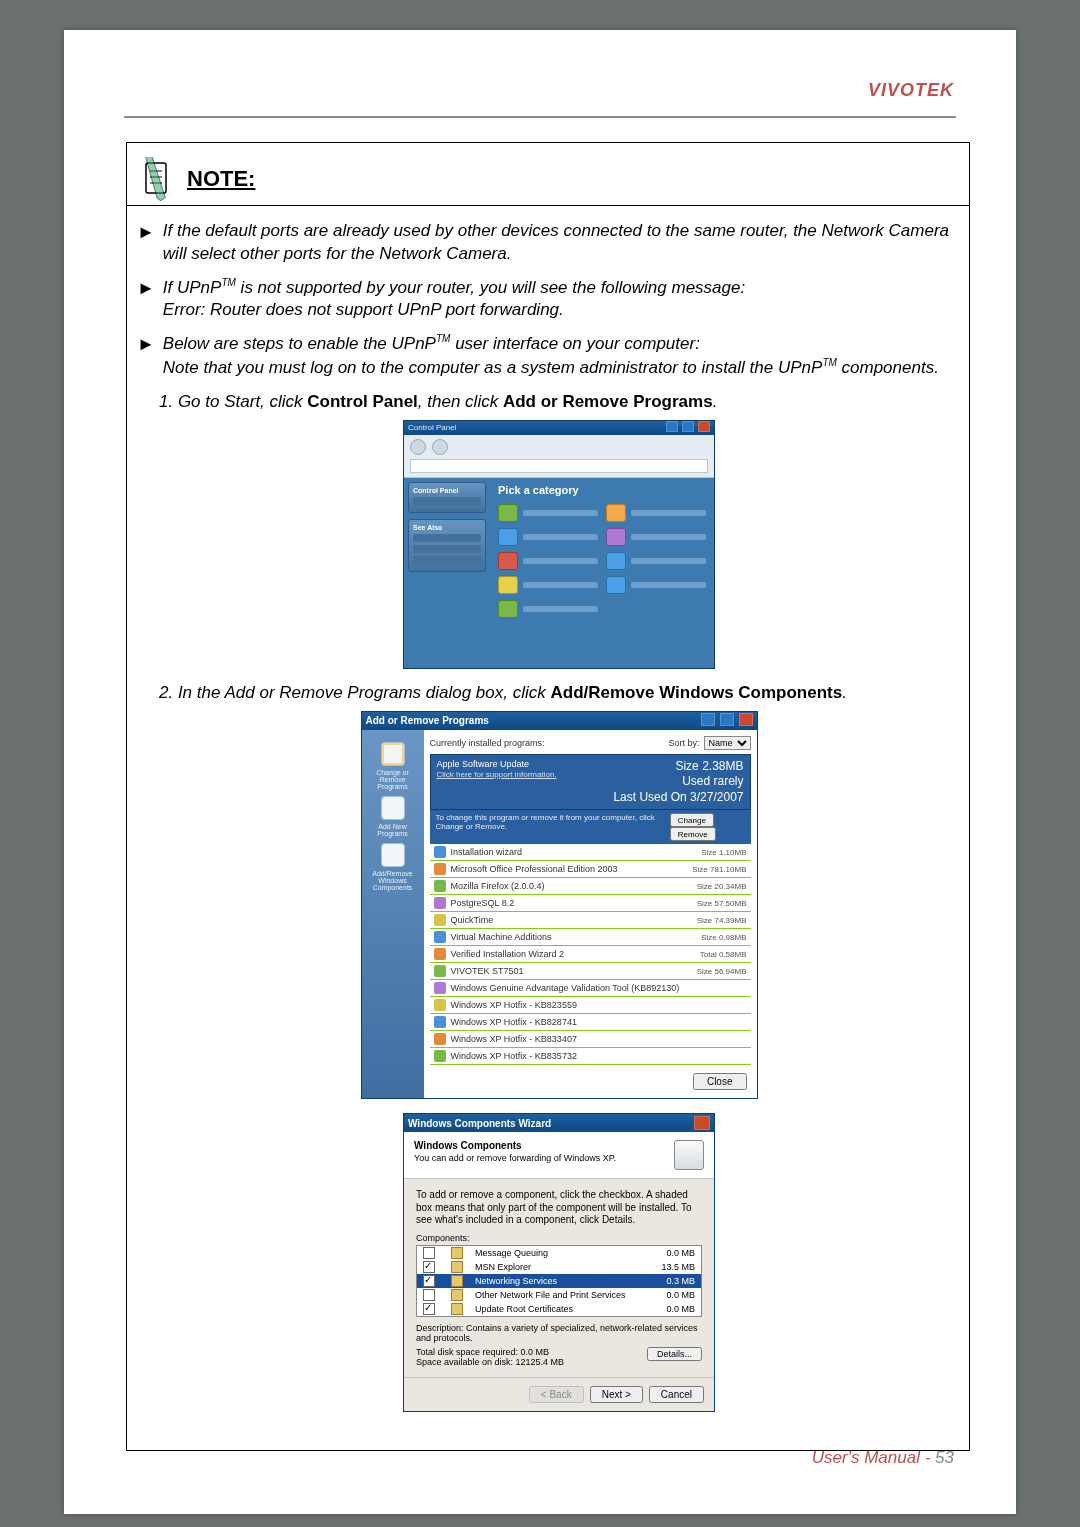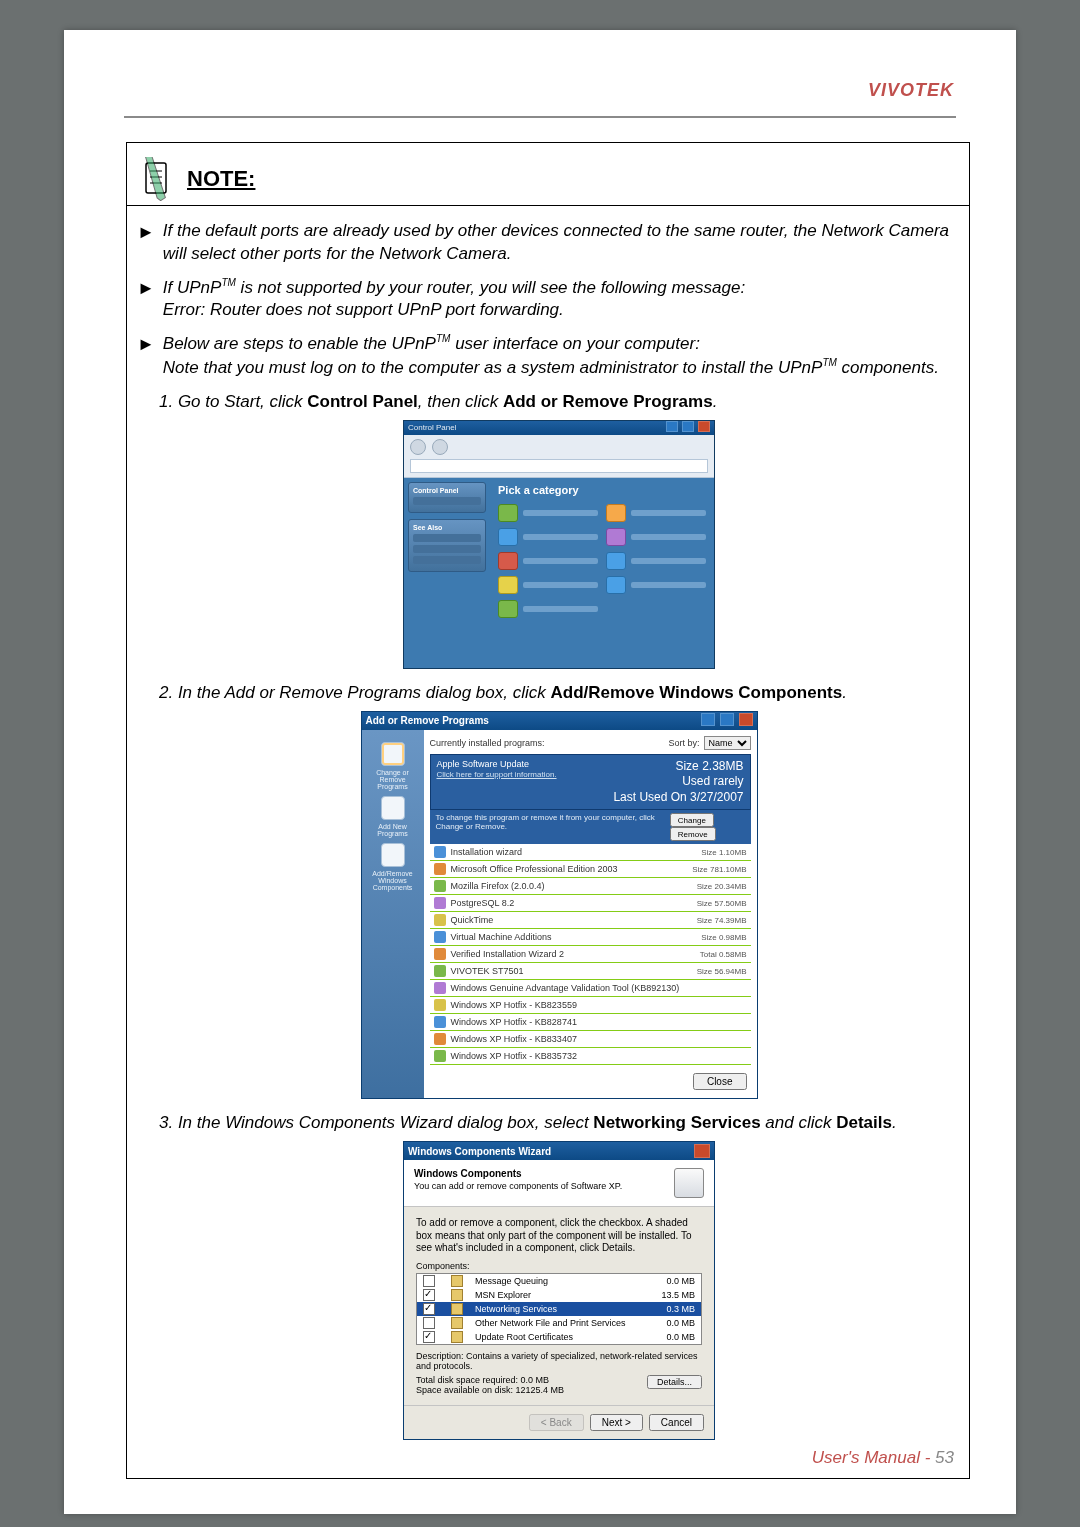--- a/index.html
+++ b/index.html
@@ -553,33 +553,30 @@
                   <span class="sz"></span>
                 </div>
               </div>
             <div class="s2-foot">
               <button>Close</button>
             </div>
           </div>
         </div>
       </div>
 
-      <div class="step">
-        <span>3. In the Windows Components Wizard dialog box, select </span><b>Networking Services</b><span> and click </span><b>Details</b><span>.</span>
-      </div>
 
       <div class="shot shot3">
         <div class="s3-title">
           <span>Windows Components Wizard</span>
           <span class="clbtn"></span>
         </div>
         <div class="s3-head">
           <div>
             <div class="t">Windows Components</div>
-            <div class="d">You can add or remove components of Software XP.</div>
+            <div class="d">You can add or remove forwarding of Windows XP.</div>
           </div>
           <div class="s3-glyph"></div>
         </div>
         <div class="s3-body">
           <div class="intro">To add or remove a component, click the checkbox. A shaded box means that only part of the component will be installed. To see what's included in a component, click Details.</div>
           <div class="lab">Components:</div>
           <div class="s3-list" id="comp-list">
               <div class="s3-row">
                 <span class="lab2">
                   <span class="cbx "></span>

